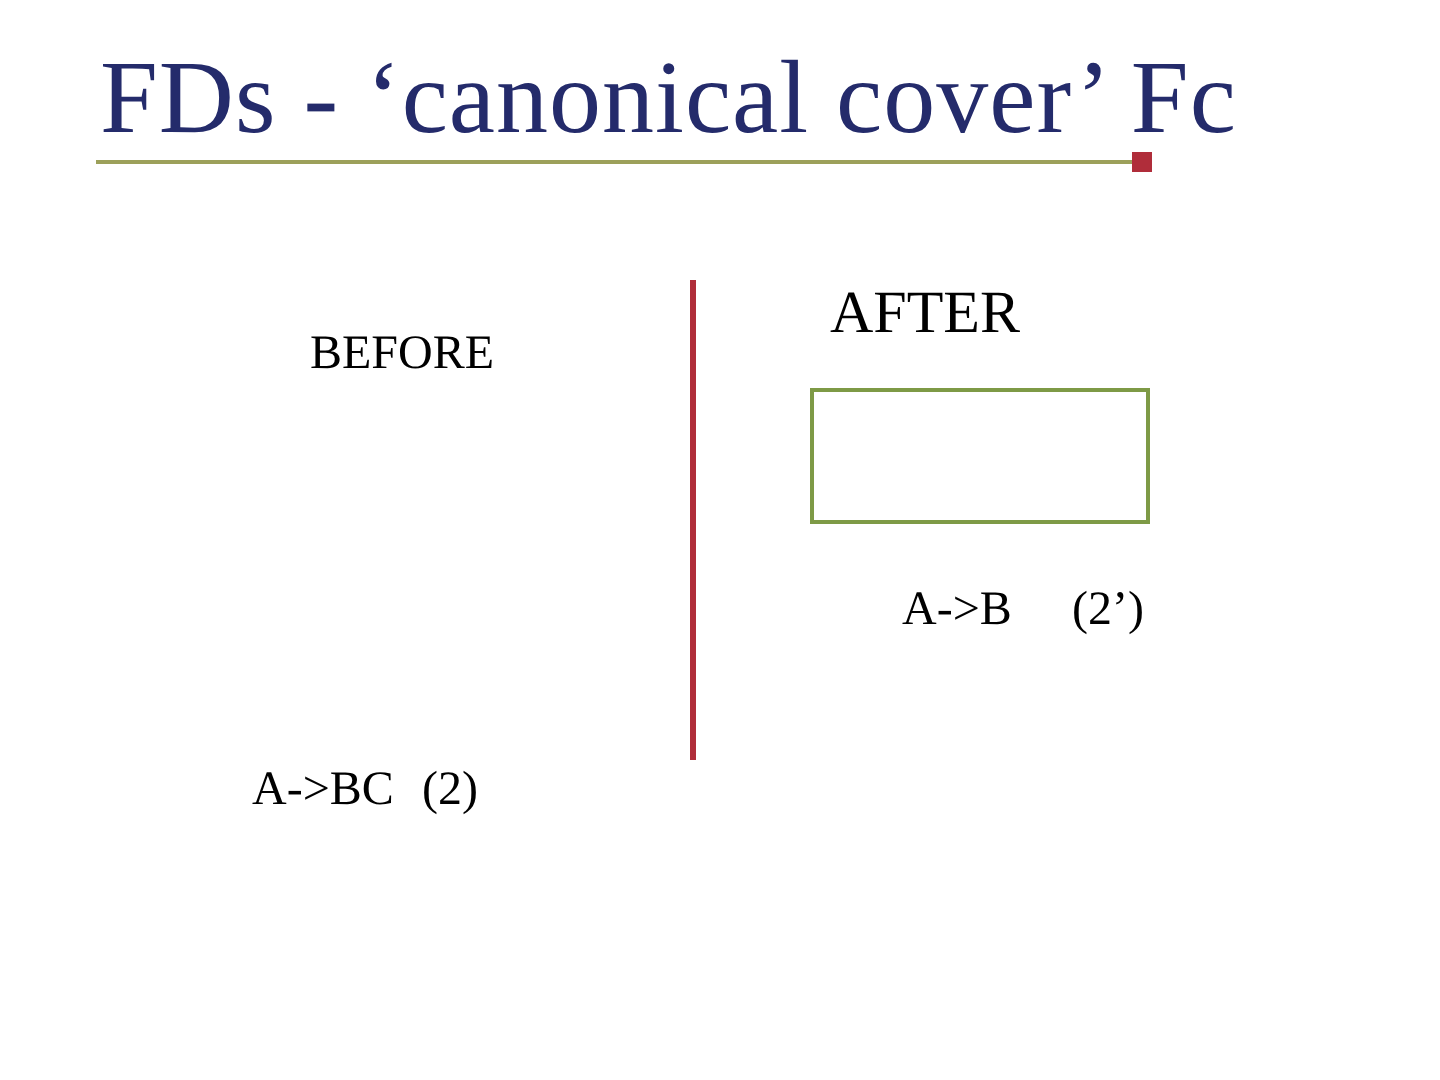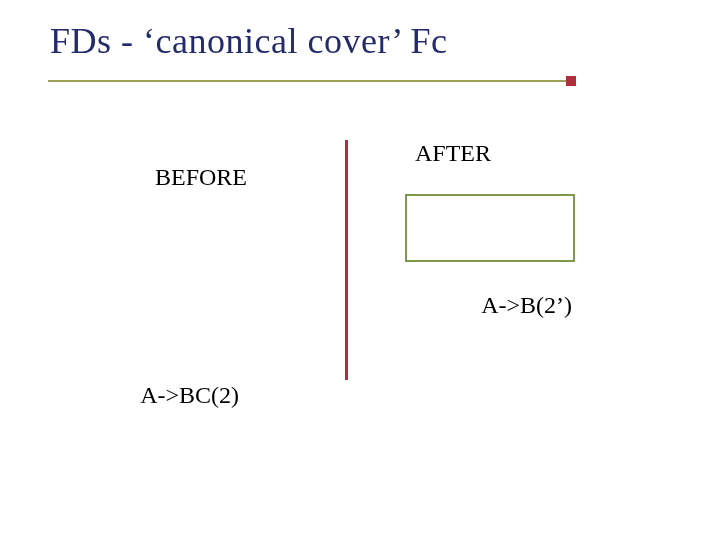--- a/index.html
+++ b/index.html
@@ -17,21 +17,21 @@
     width: 720px;
     height: 540px;
   }
   .title-row {
     position: absolute;
     left: 50px;
     top: 20px;
     width: 620px;
   }
   .title {
-    font-size: 36px;
+    font-size: 52px;
     color: #242b6b;
     font-family: Georgia, "Times New Roman", serif;
     letter-spacing: 0.5px;
   }
   .title-underline {
     position: absolute;
     left: 48px;
     top: 80px;
     height: 2px;
     width: 520px;
@@ -69,21 +69,21 @@
     top: 140px;
     width: 3px;
     height: 240px;
     background: #b02d3a;
   }
 
   .after-header {
     position: absolute;
     left: 415px;
     top: 140px;
-    font-size: 24px;
+    font-size: 30px;
   }
   .after-block {
     position: absolute;
     left: 415px;
     top: 200px;
     font-size: 24px;
     line-height: 1.25;
     white-space: pre;
     font-family: Georgia, "Times New Roman", serif;
   }
@@ -91,21 +91,21 @@
     position: absolute;
     left: 405px;
     top: 194px;
     width: 170px;
     height: 68px;
     border: 2px solid #7e9a46;
     box-sizing: border-box;
   }
 
   .fd-row { display: block; }
-  .fd   { display: inline-block; width: 85px; text-align: right; }
+  .fd   { display: inline-block; width: 85px; }
   .lbl  { display: inline-block; }
 </style>
 </head>
 <body>
 
 <div class="slide">
 
   <div class="title-row">
     <span class="title">FDs - ‘canonical cover’ Fc</span>
   </div>

